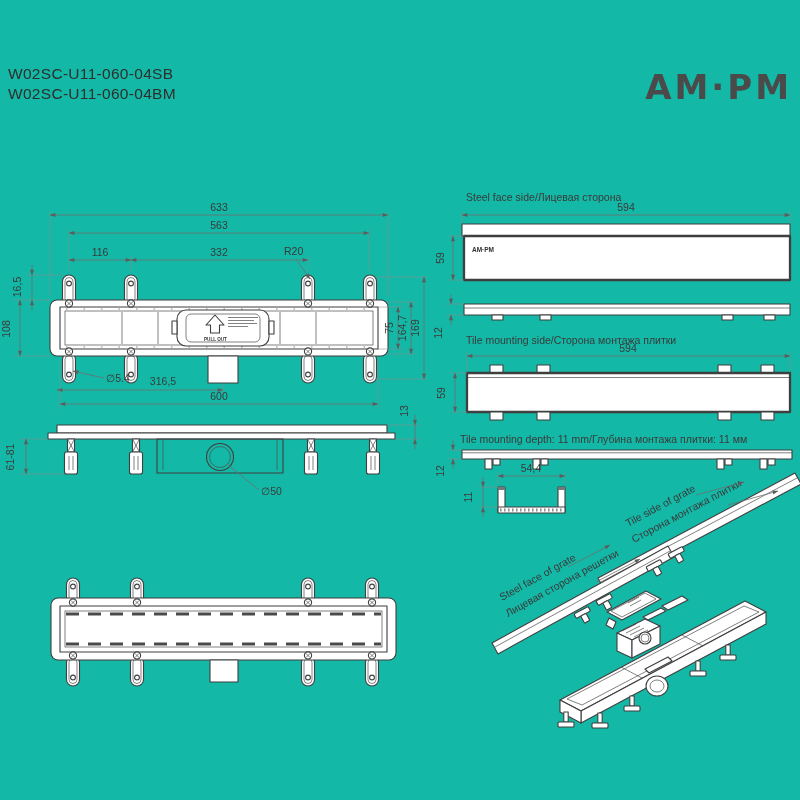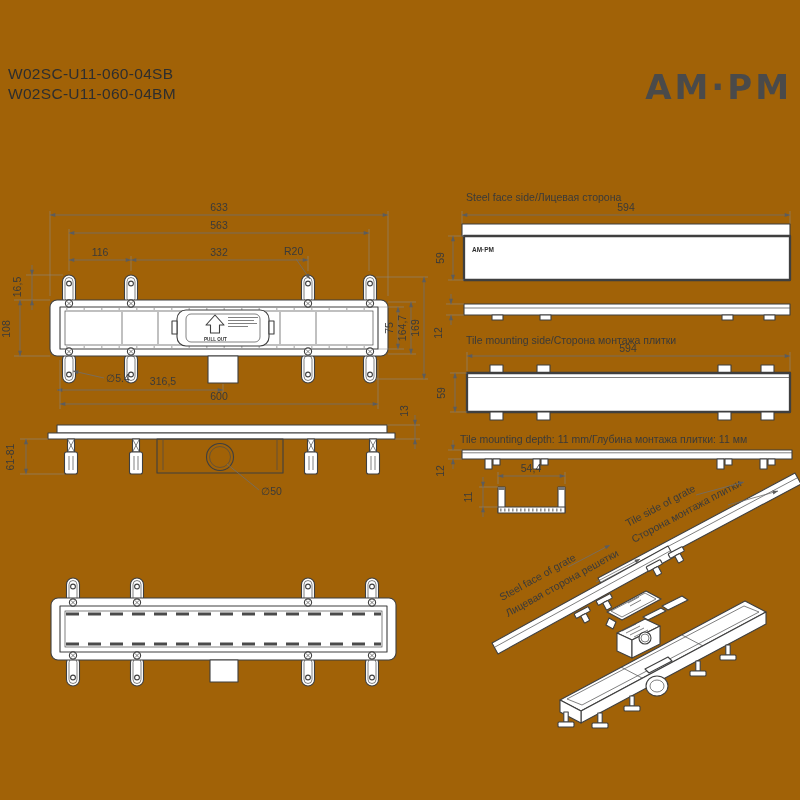--- a/index.html
+++ b/index.html
@@ -1,16 +1,16 @@
 <!DOCTYPE html>
 <html><head>
 <meta charset="utf-8">
 <style>
   html,body{margin:0;padding:0;background:#fff;}
-  #stage{position:relative;width:800px;height:800px;background:#a16207;overflow:hidden;
+  #stage{position:relative;width:800px;height:800px;background:#14b8a6;overflow:hidden;
          font-family:"Liberation Sans",sans-serif;}
   svg{position:absolute;left:0;top:0;}
   .obj{fill:#fff;stroke:#3f3f3f;stroke-width:1.1;stroke-linejoin:round;}
   .objn{fill:none;stroke:#3f3f3f;stroke-width:1.1;stroke-linejoin:round;}
   .bold{stroke-width:2.3;}
   .thin{fill:none;stroke:#4a4a4a;stroke-width:0.7;}
   .dim{stroke:#6f6f6f;stroke-width:0.8;fill:none;}
   .ext{stroke:#8c8c8c;stroke-width:0.55;fill:none;}
   .dtx{font-size:10.5px;fill:#3a3a3a;}
   .ttl{font-size:10.5px;fill:#3a3a3a;}

